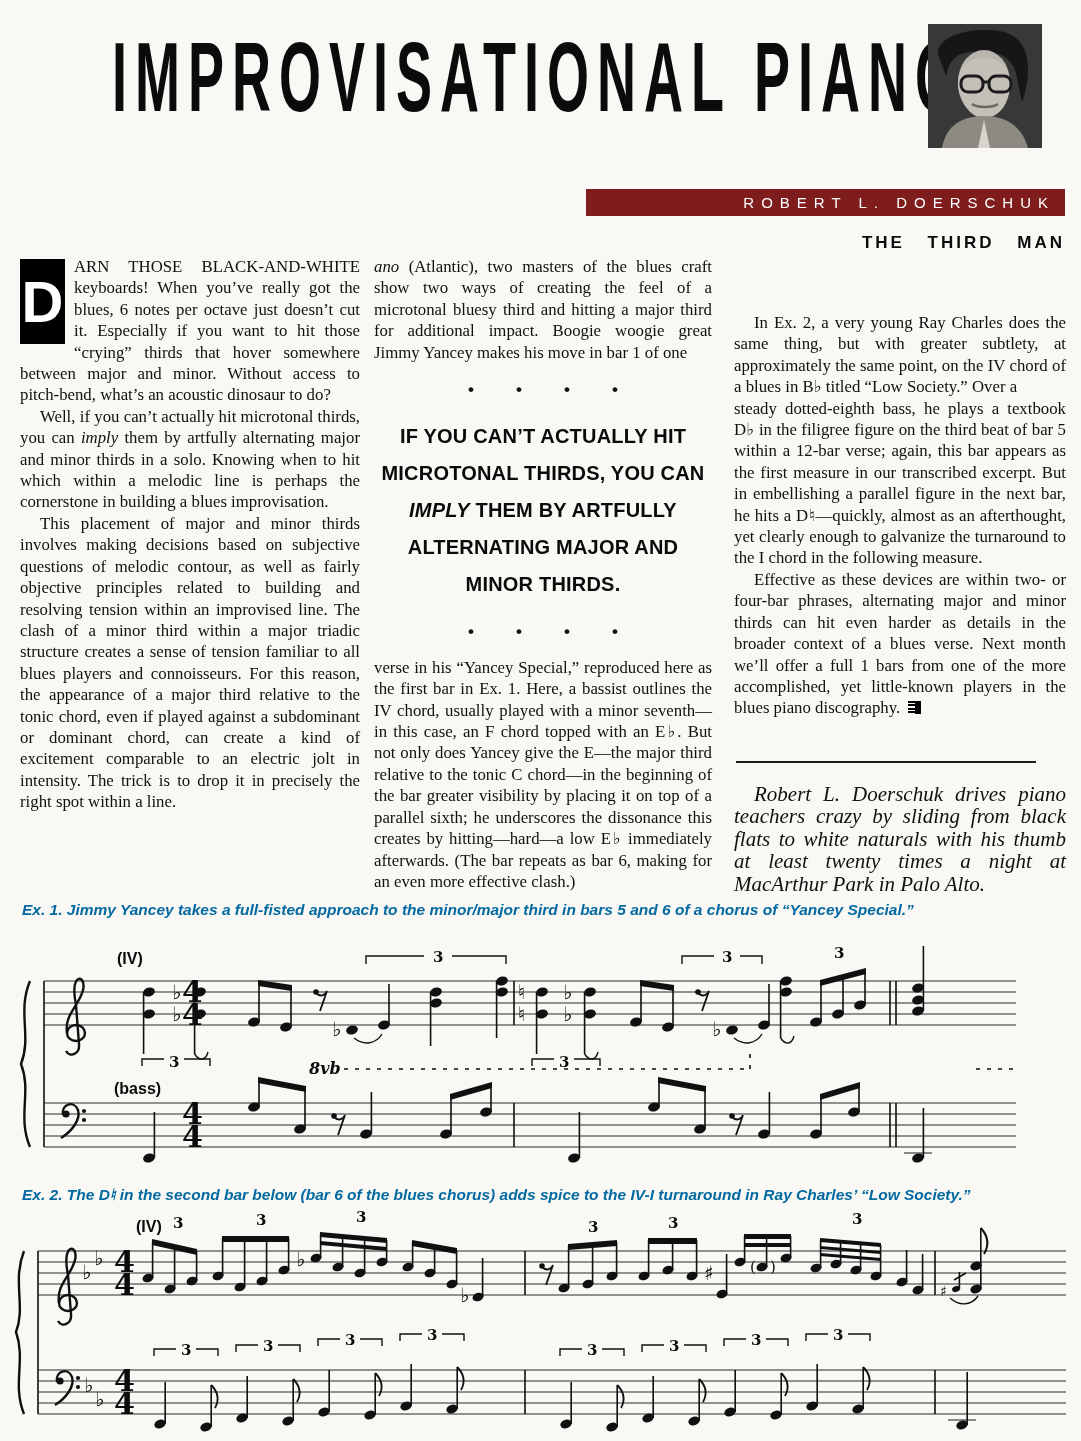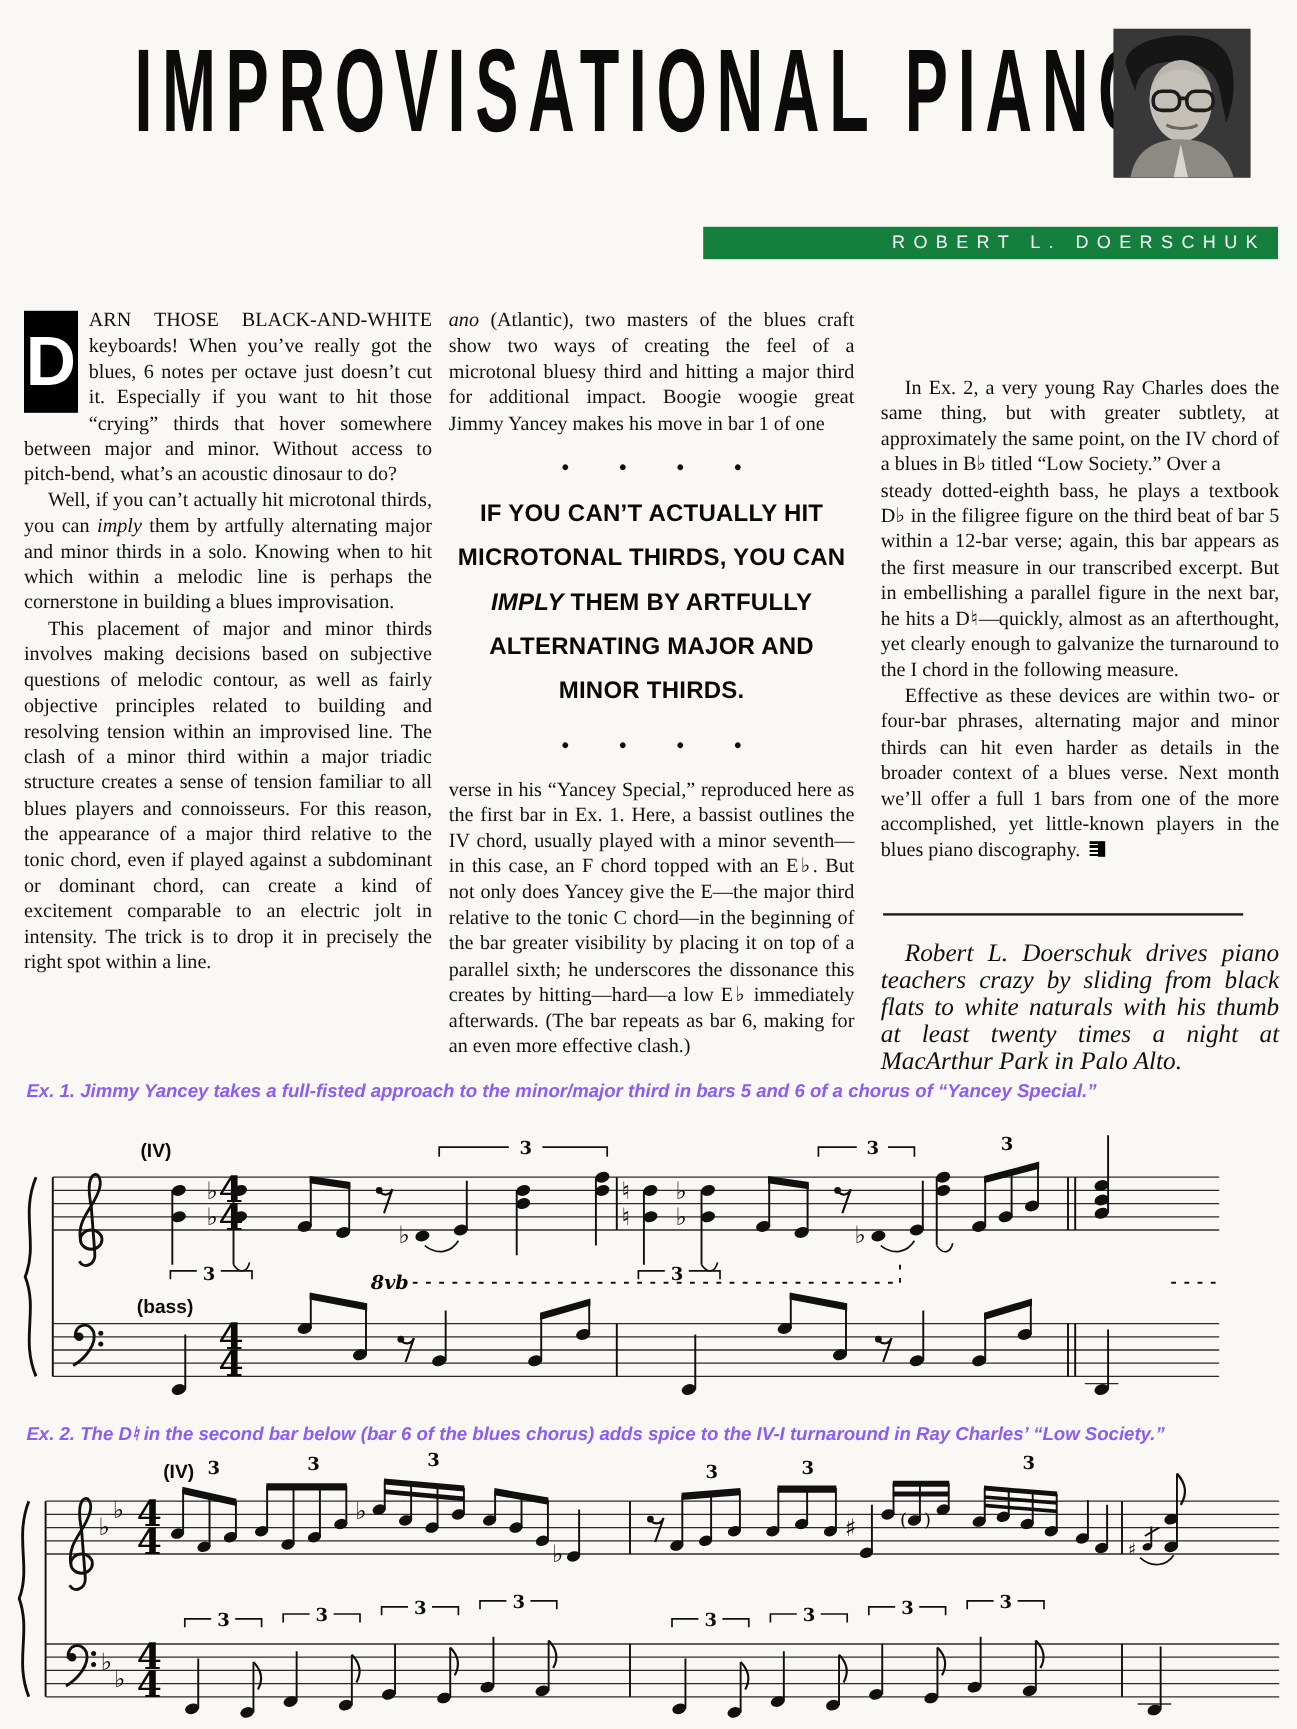--- a/index.html
+++ b/index.html
@@ -4,51 +4,51 @@
 <style>
   html,body{margin:0;padding:0;background:#e8e6e1;}
   .page{position:relative;width:1081px;height:1441px;background:#f9f8f4;overflow:hidden;
         font-family:"Liberation Serif",serif;color:#101010;}
   
   .title{position:absolute;left:112px;top:20px;display:inline-block;
          font-family:"Liberation Sans",sans-serif;font-weight:900;font-size:54px;
          letter-spacing:8px;white-space:nowrap;transform:scaleY(1.82);transform-origin:left top;
          color:#0b0b0b;}
   .photo{position:absolute;left:928px;top:24px;width:114px;height:124px;background:#2e2e2e;}
-  .byline-bar{position:absolute;left:586px;top:189px;width:479px;height:27px;background:#15803d;
+  .byline-bar{position:absolute;left:586px;top:189px;width:479px;height:27px;background:#7f1d1d;
               box-sizing:border-box;padding-right:10px;text-align:right;
               font-family:"Liberation Sans",sans-serif;font-size:15px;letter-spacing:7px;
               line-height:27px;color:#fff;}
   .column-heading{position:absolute;left:700px;top:233px;width:365px;text-align:right;
                   font-family:"Liberation Sans",sans-serif;font-weight:900;font-size:17px;
                   letter-spacing:3px;word-spacing:15px;color:#0b0b0b;}
   
   .col{position:absolute;font-size:16.8px;line-height:21.4px;text-align:justify;}
   .col p{margin:0;}
   .col p.ind{text-indent:20px;}
   .col-left{left:20px;top:256px;width:340px;}
   .col-mid{left:374px;top:256px;width:338px;}
   .col-right{left:734px;top:284px;width:332px;margin-top:28px;}
   .dropcap{float:left;width:45px;height:85px;margin:3px 9px 0 0;background:#000;color:#fff;
            font-family:"Liberation Sans",sans-serif;font-weight:900;font-size:58px;line-height:85px;
            text-align:center;}
   .ital{font-style:italic;}
   .bullets{text-align:center;font-weight:bold;font-size:17px;letter-spacing:42px;padding-left:42px;
            margin:16px 0 10px 0;font-family:"Liberation Sans",sans-serif;}
   .pullquote{font-family:"Liberation Sans",sans-serif;font-weight:900;font-size:20px;
-             line-height:37px;text-align:center;letter-spacing:0.2px;margin:8px 0;color:#0a0a0a;}
+             line-height:37px;text-align:center;letter-spacing:0.2px;margin:18px 0;color:#0a0a0a;}
   .indent-block{margin-left:106px;}
   .endmark{display:inline-block;width:13px;height:13px;margin-left:8px;vertical-align:-1px;
            background:repeating-linear-gradient(180deg,#000 0 2px,#f9f8f4 2px 3.5px);
            border-right:6px solid #000;box-sizing:border-box;}
   .bio-rule{width:300px;border:none;border-top:2px solid #1c1c1c;margin:42px 0 20px 2px;}
   .bio{font-style:italic;font-size:21px;line-height:22.5px;}
   
   .caption{position:absolute;left:22px;font-family:"Liberation Sans",sans-serif;
-           font-style:italic;font-weight:600;font-size:15.5px;color:#8b5cf6;}
+           font-style:italic;font-weight:600;font-size:15.5px;color:#0369a1;}
   .cap1{top:901px;} .cap2{top:1186px;}
   .exsvg{position:absolute;}
   .ex1{left:14px;top:926px;}
   .ex2{left:10px;top:1210px;}
   
   .mus-label{font:bold 16px "Liberation Sans",sans-serif;fill:#0b0b0b;}
   .mus-num{font:bold 15px "DejaVu Serif",serif;fill:#0b0b0b;}
   .timesig{font:bold 30px "DejaVu Serif",serif;fill:#0b0b0b;}
   .acc{font:20px "DejaVu Sans",sans-serif;fill:#0b0b0b;}
   .acc-sm{font:14px "DejaVu Sans",sans-serif;fill:#0b0b0b;}
@@ -84,20 +84,21 @@
       <path d="M44,80 C50,84 64,84 70,80" stroke="#6a6660" stroke-width="2.5" fill="none"></path>
       <path d="M14,124 C18,100 36,92 56,92 C78,92 94,102 100,124 Z" fill="#8d8a84"></path>
       <path d="M56,96 L62,124 L50,124 Z" fill="#d8d5cf"></path>
     </svg>
   </div>
 
   <div class="byline-bar">
     <span>ROBERT L. DOERSCHUK</span>
   </div>
 
+  <div class="column-heading">THE THIRD MAN</div>
 
   <div class="col col-left">
     <p>
       <span class="dropcap">D</span><span>ARN THOSE BLACK-AND-WHITE keyboards! When you’ve really got the blues, 6 notes per octave just doesn’t cut it. Especially if you want to hit those “crying” thirds that hover somewhere between major and minor. Without access to pitch-bend, what’s an acoustic dinosaur to do?</span>
     </p>
     <p class="ind">
       <span>Well, if you can’t actually hit microtonal thirds, you can </span><span class="ital">imply</span><span> them by artfully alternating major and minor thirds in a solo. Knowing when to hit which within a melodic line is perhaps the cornerstone in building a blues improvisation.</span>
     </p>
     <p class="ind">This placement of major and minor thirds involves making decisions based on subjective questions of melodic contour, as well as fairly objective principles related to building and resolving tension within an improvised line. The clash of a minor third within a major triadic structure creates a sense of tension familiar to all blues players and connoisseurs. For this reason, the appearance of a major third relative to the tonic chord, even if played against a subdominant or dominant chord, can create a kind of excitement comparable to an electric jolt in intensity. The trick is to drop it in precisely the right spot within a line.</p>
   </div>

